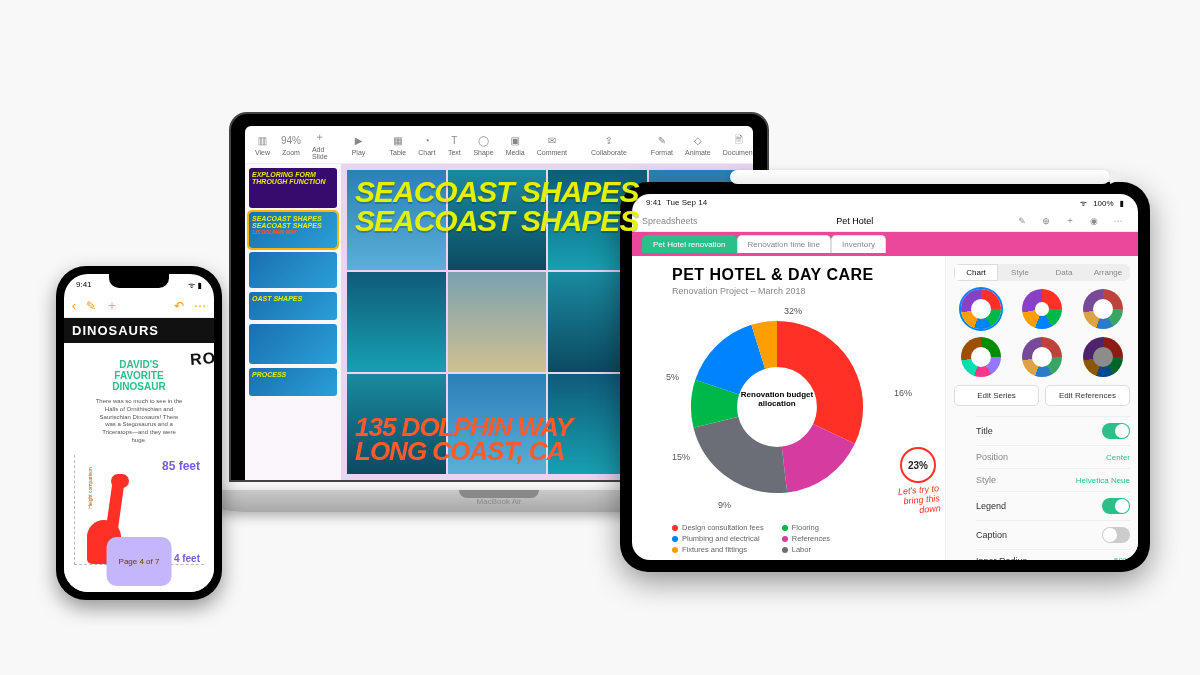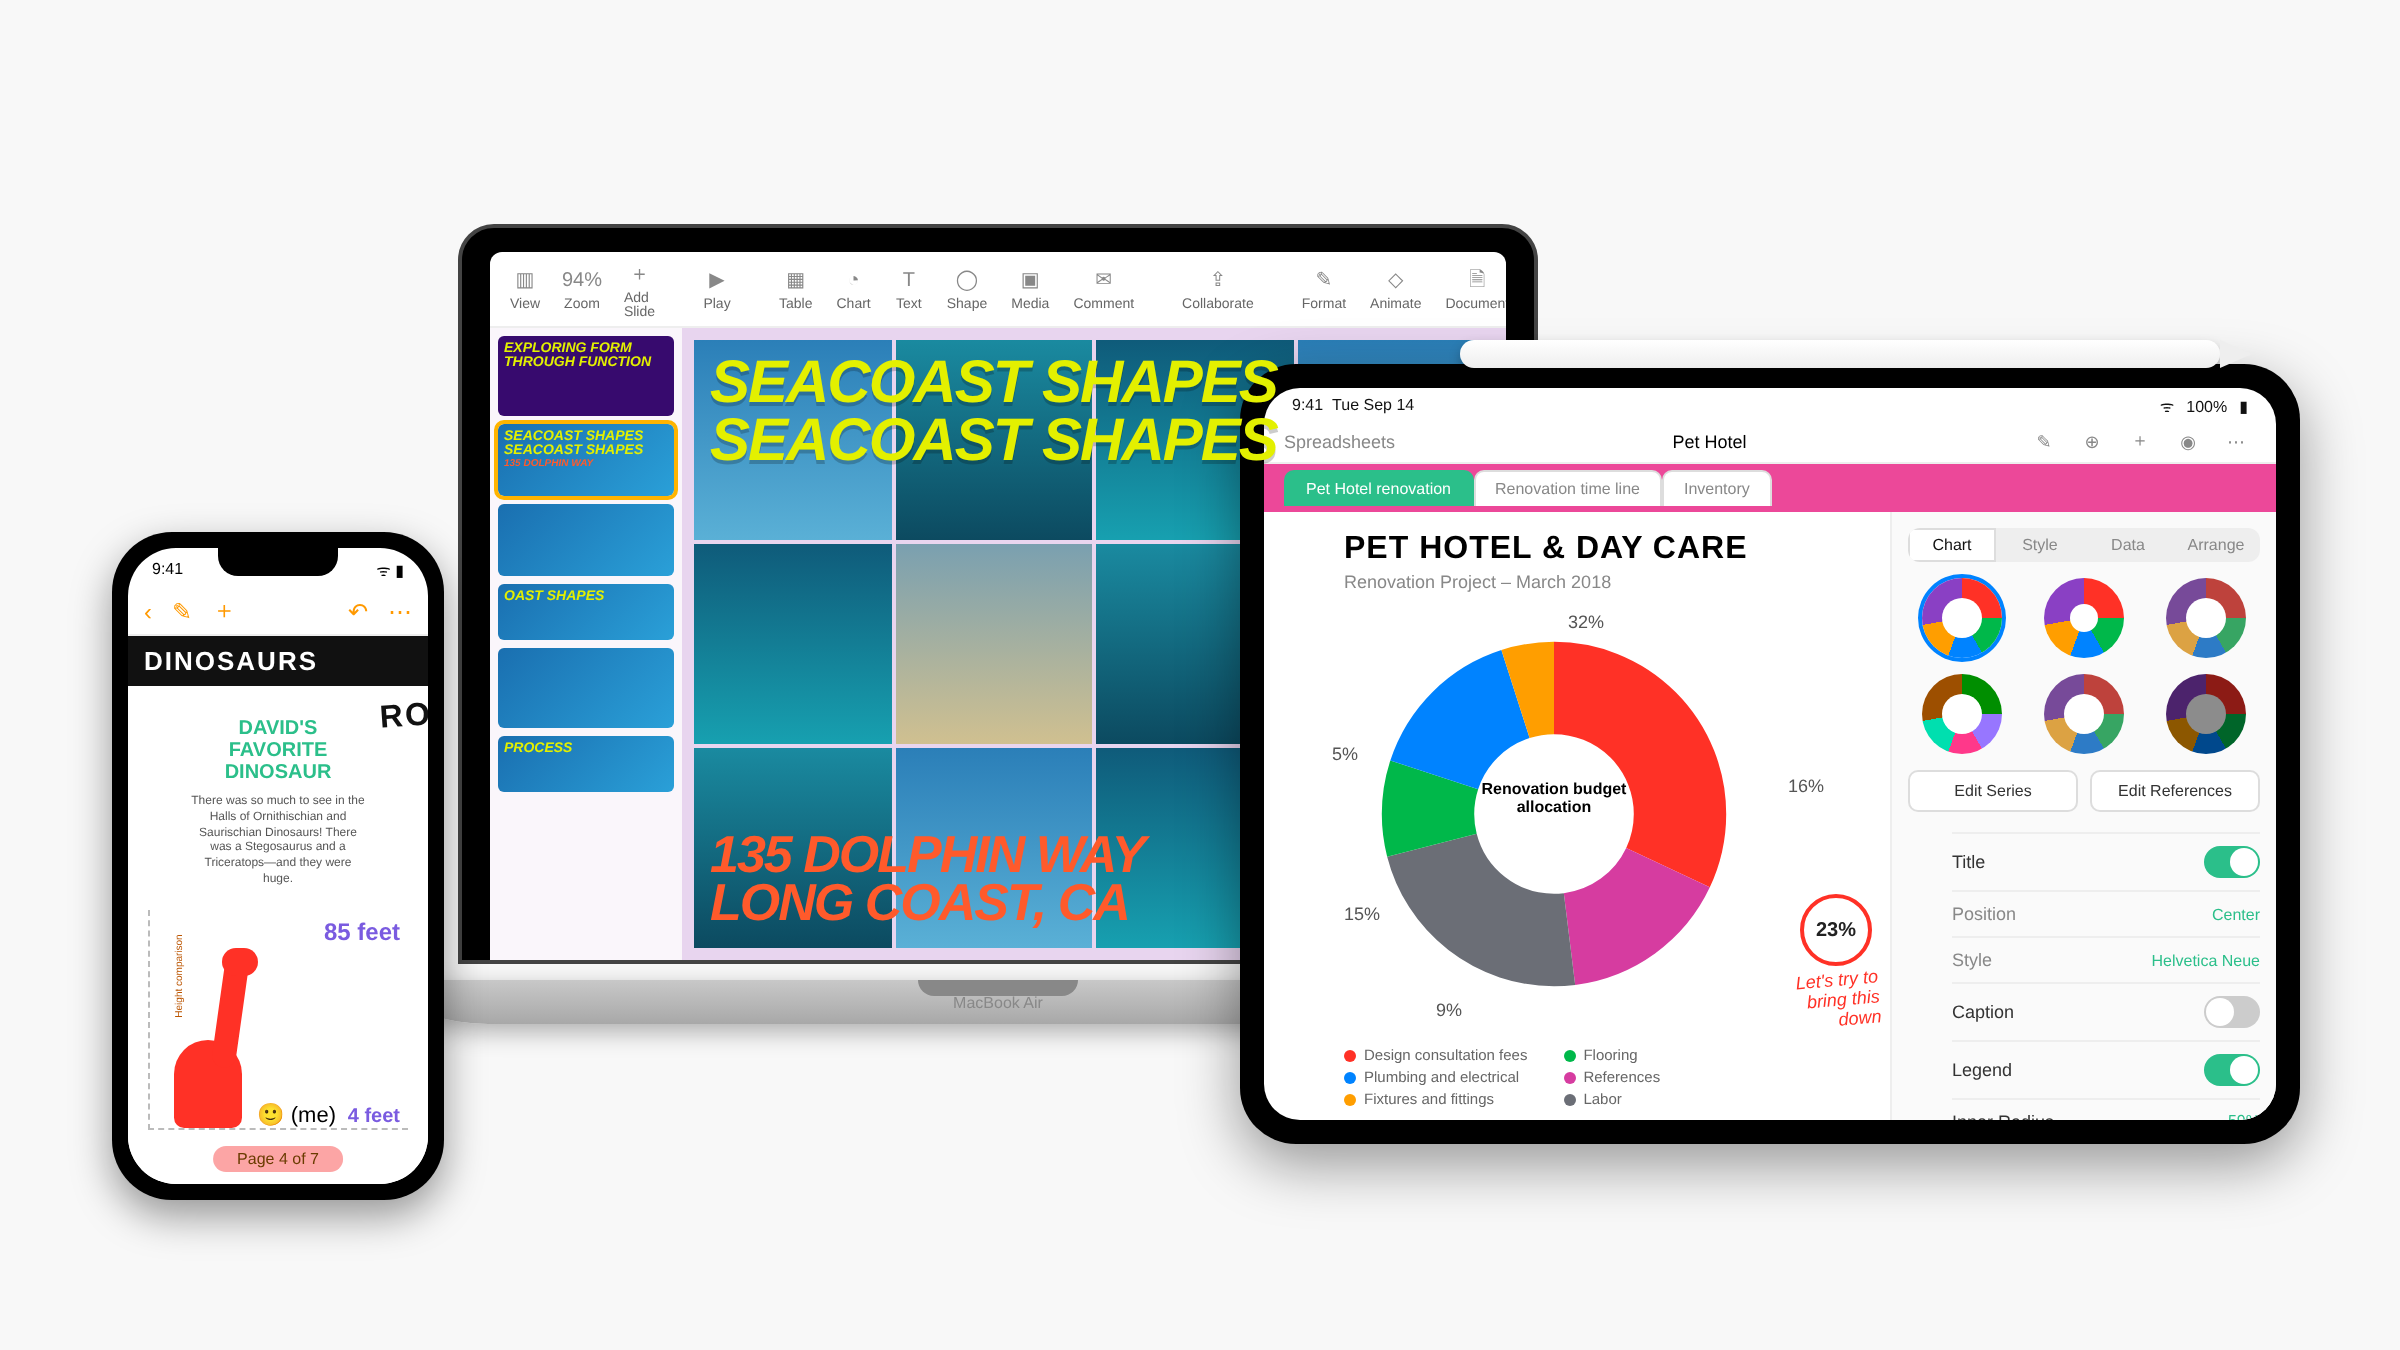--- a/index.html
+++ b/index.html
@@ -98,21 +98,21 @@
 .iphone-doc .para{font-size:6px;color:#555;padding:0 30px 6px;text-align:center;line-height:1.3;}
 .infog{position:relative;height:110px;margin:4px 10px 0;border-left:1px dashed #bbb;border-bottom:1px dashed #bbb;}
 .dino{position:absolute;left:4px;bottom:0;width:60px;height:90px;}
 .dino .body{position:absolute;left:8px;bottom:0;width:34px;height:44px;background:#ff3126;border-radius:20px 20px 6px 6px;}
 .dino .neck{position:absolute;left:30px;bottom:30px;width:12px;height:54px;background:#ff3126;border-radius:8px;transform:rotate(8deg);}
 .dino .head{position:absolute;left:32px;top:0;width:18px;height:14px;background:#ff3126;border-radius:8px;}
 .infog .eighty{position:absolute;right:4px;top:4px;font-size:12px;font-weight:800;color:#7a5be0;}
 .infog .four{position:absolute;right:4px;bottom:0;font-size:10px;font-weight:700;color:#7a5be0;}
 .infog .label{position:absolute;left:-6px;top:30px;transform:rotate(-90deg);font-size:5px;color:#bb5500;}
 .infog .me{position:absolute;right:36px;bottom:0;font-size:11px;}
-.iphone-page{position:absolute;bottom:6px;left:50%;transform:translateX(-50%);background:#fca5a5;border-radius:10px;padding:2px 12px;font-size:8px;color:#6a3b00;}
+.iphone-page{position:absolute;bottom:6px;left:50%;transform:translateX(-50%);background:#c4b5fd;border-radius:10px;padding:20px 12px;font-size:8px;color:#6a3b00;}
 .hand-ro{position:absolute;top:32px;right:-2px;font-size:16px;font-weight:900;color:#111;transform:rotate(-4deg);letter-spacing:1px;}
 </style>
 </head>
 <body>
 
 <div class="macbook">
   <div class="macbook-screen">
     <div class="macbook-inner">
       <div class="mac-toolbar">
         <div class="tb-item">
@@ -294,26 +294,26 @@
           </div>
         <div class="row">
             <span style="color:#888">Position</span>
             <span class="green">Center</span>
           </div>
         <div class="row">
             <span style="color:#888">Style</span>
             <span class="green">Helvetica Neue</span>
           </div>
         <div class="row">
+            <span>Legend</span>
+            <div class="toggle"></div>
+          </div>
+        <div class="row">
             <span>Caption</span>
             <div class="toggle off"></div>
-          </div>
-        <div class="row">
-            <span>Legend</span>
-            <div class="toggle"></div>
           </div>
         <div class="row" style="flex-direction:column;align-items:stretch;">
           <div style="display:flex;justify-content:space-between;">
               <span>Inner Radius</span>
               <span class="green">59%</span>
             </div>
 
         </div>
 
       </div>

